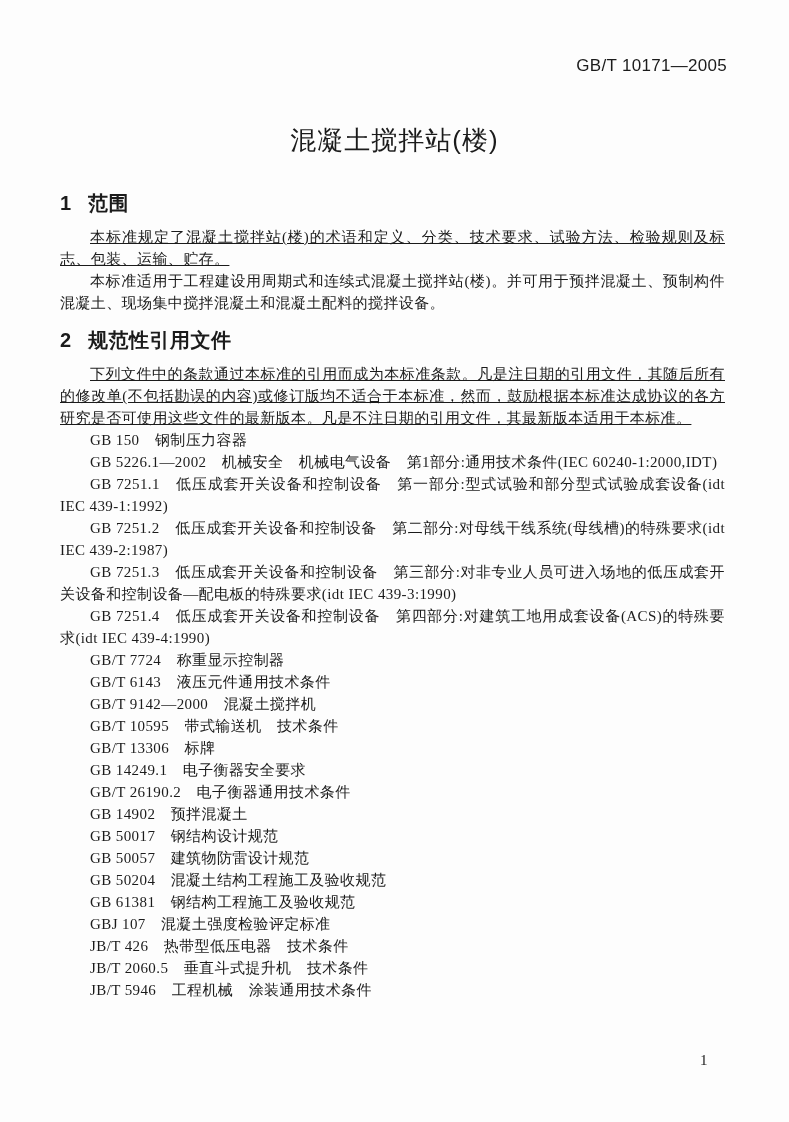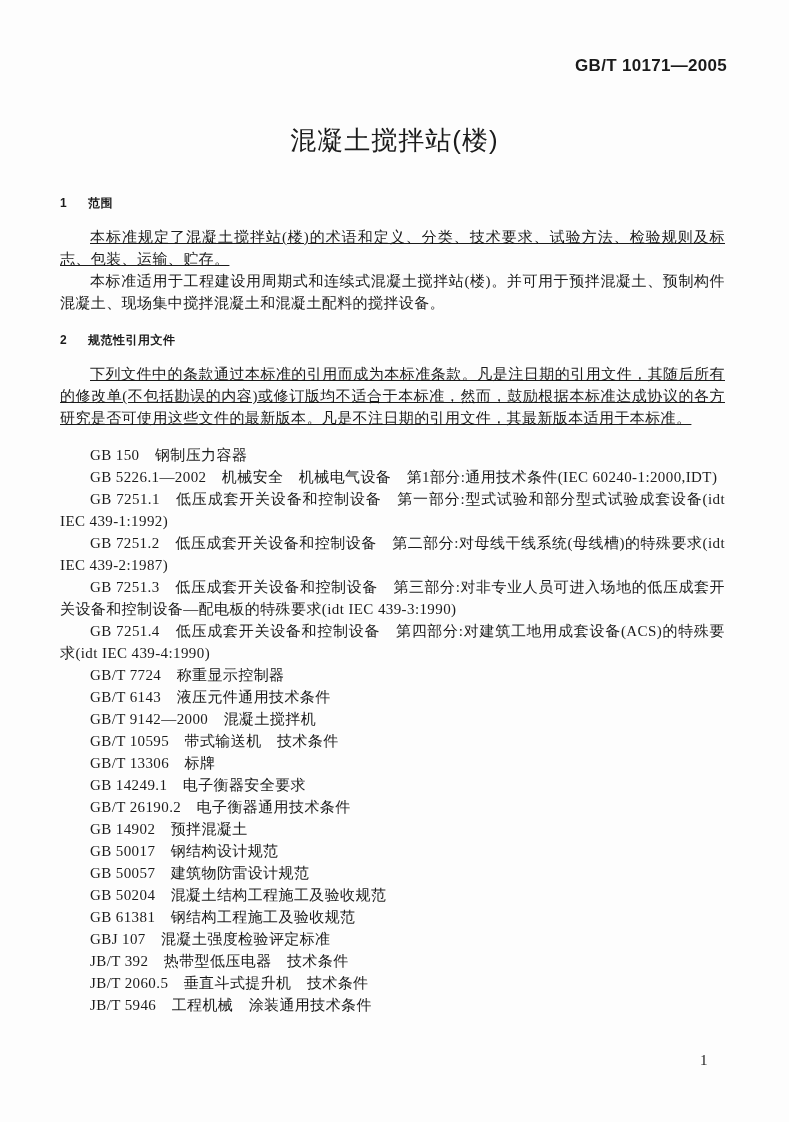--- a/index.html
+++ b/index.html
@@ -11,21 +11,21 @@
     background: #fdfdfd;
     color: #1b1b1b;
     font-family: "Liberation Serif", serif;
     overflow: hidden;
   }
   .doc-number {
     position: absolute;
     top: 56px;
     right: 62px;
     font-family: "Liberation Sans", sans-serif;
-    font-weight: bold;
+    font-weight: normal;
     font-size: 17px;
     letter-spacing: 0.3px;
     line-height: 20px;
   }
   .doc-title {
     position: absolute;
     top: 124px;
     left: 0;
     width: 100%;
     margin: 0;
@@ -39,40 +39,40 @@
   .content {
     position: absolute;
     top: 0;
     left: 60px;
     width: 665px;
   }
   .sec-heading {
     margin: 0;
     font-family: "Liberation Sans", sans-serif;
     font-weight: bold;
-    font-size: 12px;
+    font-size: 20px;
     line-height: 20px;
     letter-spacing: 0.5px;
   }
   .sec-heading .sec-num {
     display: inline-block;
     min-width: 28px;
   }
   #sec1-heading { margin-top: 193px; }
   #sec2-heading { margin-top: 16px; }
   .body-para {
     margin: 0;
     font-size: 15px;
     line-height: 22px;
     text-align: justify;
     text-indent: 30px;
     letter-spacing: 0.4px;
   }
   .para-after-heading { margin-top: 13px; text-decoration: underline; }
-  .ref-list { margin-top: 15px; }
+  .ref-list { margin-top: 0; }
   .ref-line {
     margin: 0;
     font-size: 15px;
     line-height: 22px;
     text-align: justify;
     text-indent: 30px;
     letter-spacing: 0.4px;
   }
   .page-number {
     position: absolute;
@@ -117,21 +117,21 @@
       <p class="ref-line">GB/T 10595　带式输送机　技术条件</p>
       <p class="ref-line">GB/T 13306　标牌</p>
       <p class="ref-line">GB 14249.1　电子衡器安全要求</p>
       <p class="ref-line">GB/T 26190.2　电子衡器通用技术条件</p>
       <p class="ref-line">GB 14902　预拌混凝土</p>
       <p class="ref-line">GB 50017　钢结构设计规范</p>
       <p class="ref-line">GB 50057　建筑物防雷设计规范</p>
       <p class="ref-line">GB 50204　混凝土结构工程施工及验收规范</p>
       <p class="ref-line">GB 61381　钢结构工程施工及验收规范</p>
       <p class="ref-line">GBJ 107　混凝土强度检验评定标准</p>
-      <p class="ref-line">JB/T 392　热带型低压电器　技术条件</p>
+      <p class="ref-line">JB/T 426　热带型低压电器　技术条件</p>
       <p class="ref-line">JB/T 2060.5　垂直斗式提升机　技术条件</p>
       <p class="ref-line">JB/T 5946　工程机械　涂装通用技术条件</p>
     </div>
 
   </div>
 
   <div class="page-number">1</div>
 
 </div>
 

